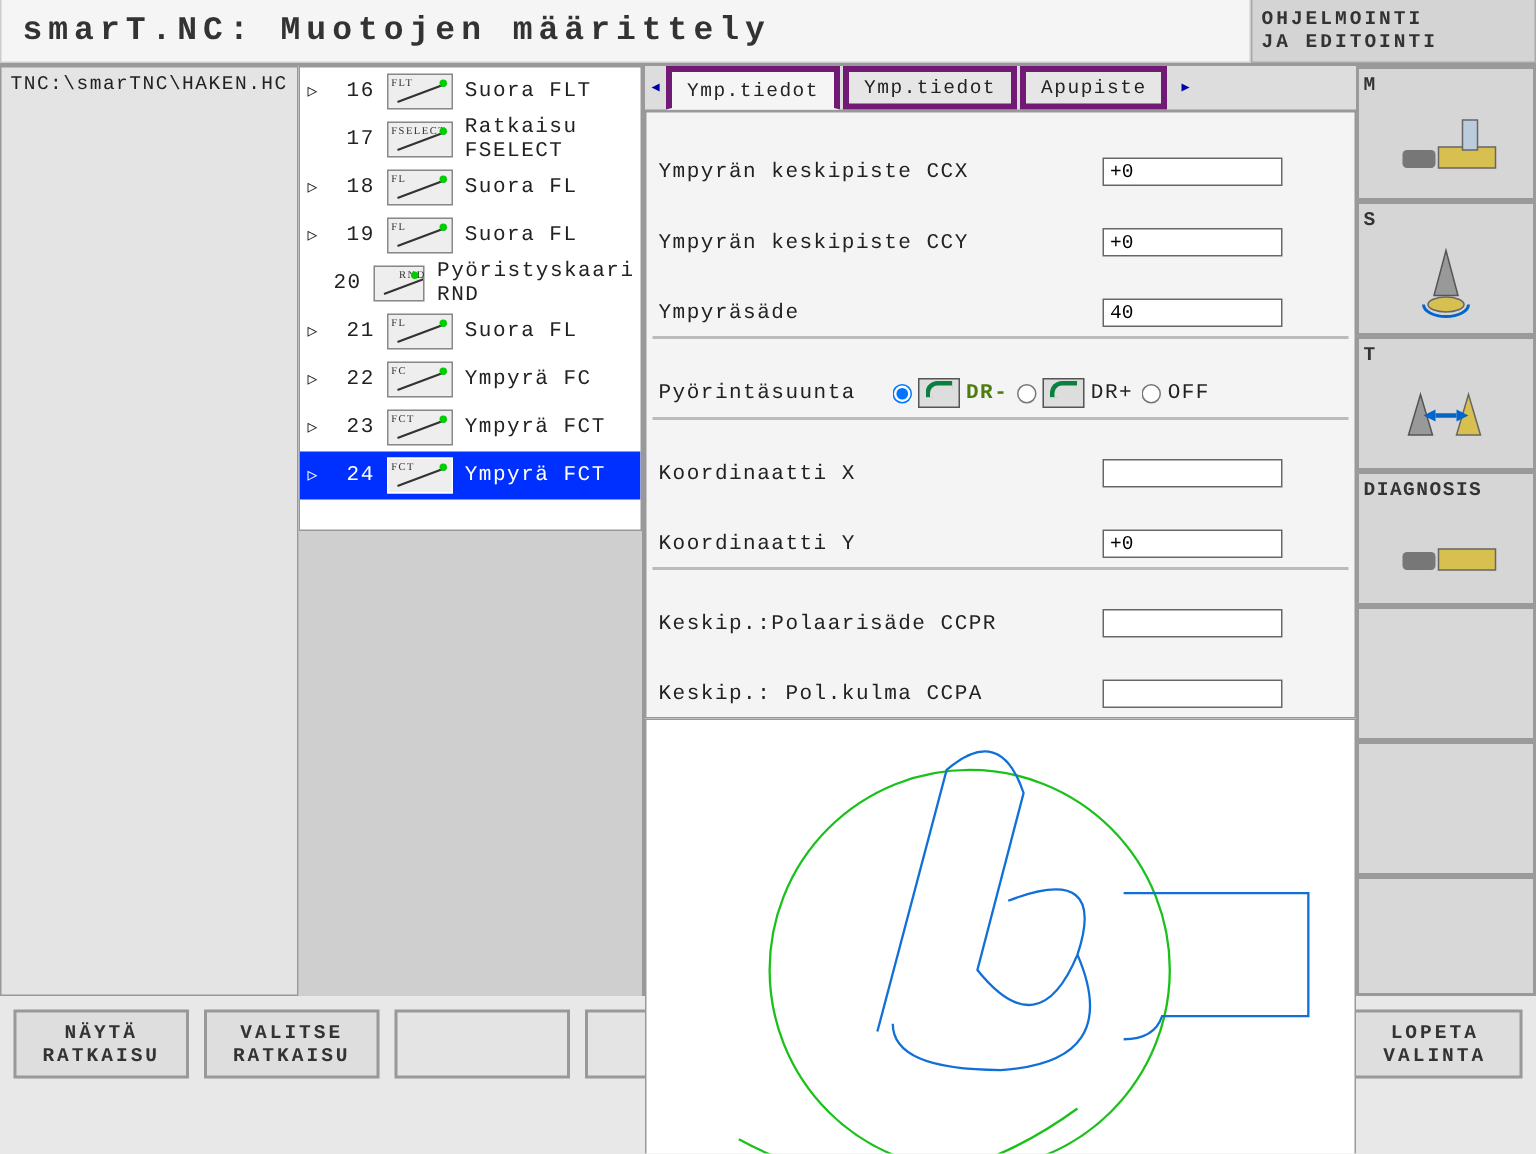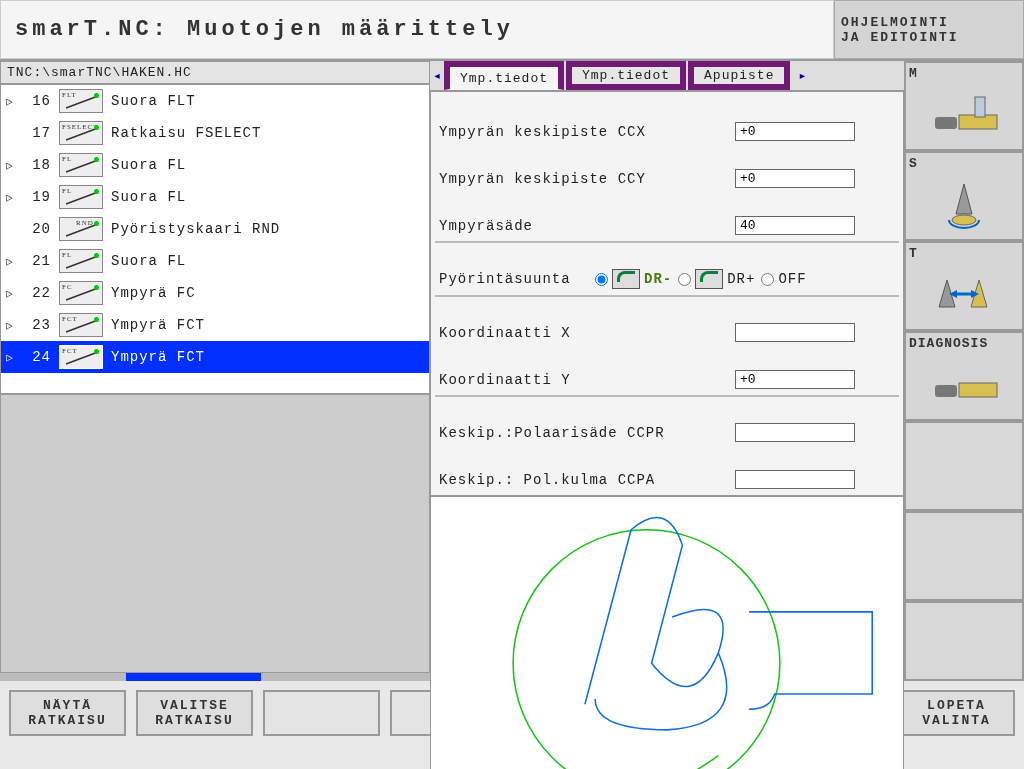--- a/index.html
+++ b/index.html
@@ -7,22 +7,23 @@
     font-family: "Courier New", monospace;
     background: #e8e8e8;
     width: 1024px;
     height: 769px;
     overflow: hidden;
     font-size: 14px;
     color: #222;
   }
   .title-bar {
     display: flex;
-    height: 61px;
+    height: 44px;
     border-bottom: 2px solid #999;
+    align-items: flex-end;
   }
   .title-left {
     flex: 1;
     background: #f5f5f5;
     padding: 8px 14px;
     font-size: 22px;
     letter-spacing: 4px;
     font-weight: bold;
     color: #333;
     border: 1px solid #ccc;
@@ -42,21 +43,21 @@
     flex-direction: column;
     justify-content: center;
   }
   .mid-area {
     display: flex;
     height: 620px;
   }
   .left-col {
     width: 430px;
     display: flex;
-    flex-direction: column;
+    flex-direction: row;
     background: #cfcfcf;
   }
   .path-bar {
     background: #e4e4e4;
     border: 1px solid #999;
     padding: 3px 6px;
     font-size: 13px;
     letter-spacing: 1px;
   }
   .tree {
@@ -119,21 +120,21 @@
     flex-direction:column;
   }
   .tabs {
     display:flex;
     height:30px;
     border-bottom:1px solid #999;
     background:#ddd;
     align-items:stretch;
   }
   .tab{
-    border:6px solid #701a75;
+    border:4px solid #701a75;
     padding:3px 10px;
     font-size:13px;
     letter-spacing:1px;
     display:flex;align-items:center;
     background:#e6e6e6;
     margin-right:2px;
   }
   .tab.active{background:#f5f5f5;border-bottom:1px solid #f5f5f5;}
   .tab-arrow{width:20px;display:flex;align-items:center;justify-content:center;color:#00a;font-weight:bold;}
   .form-pane{

